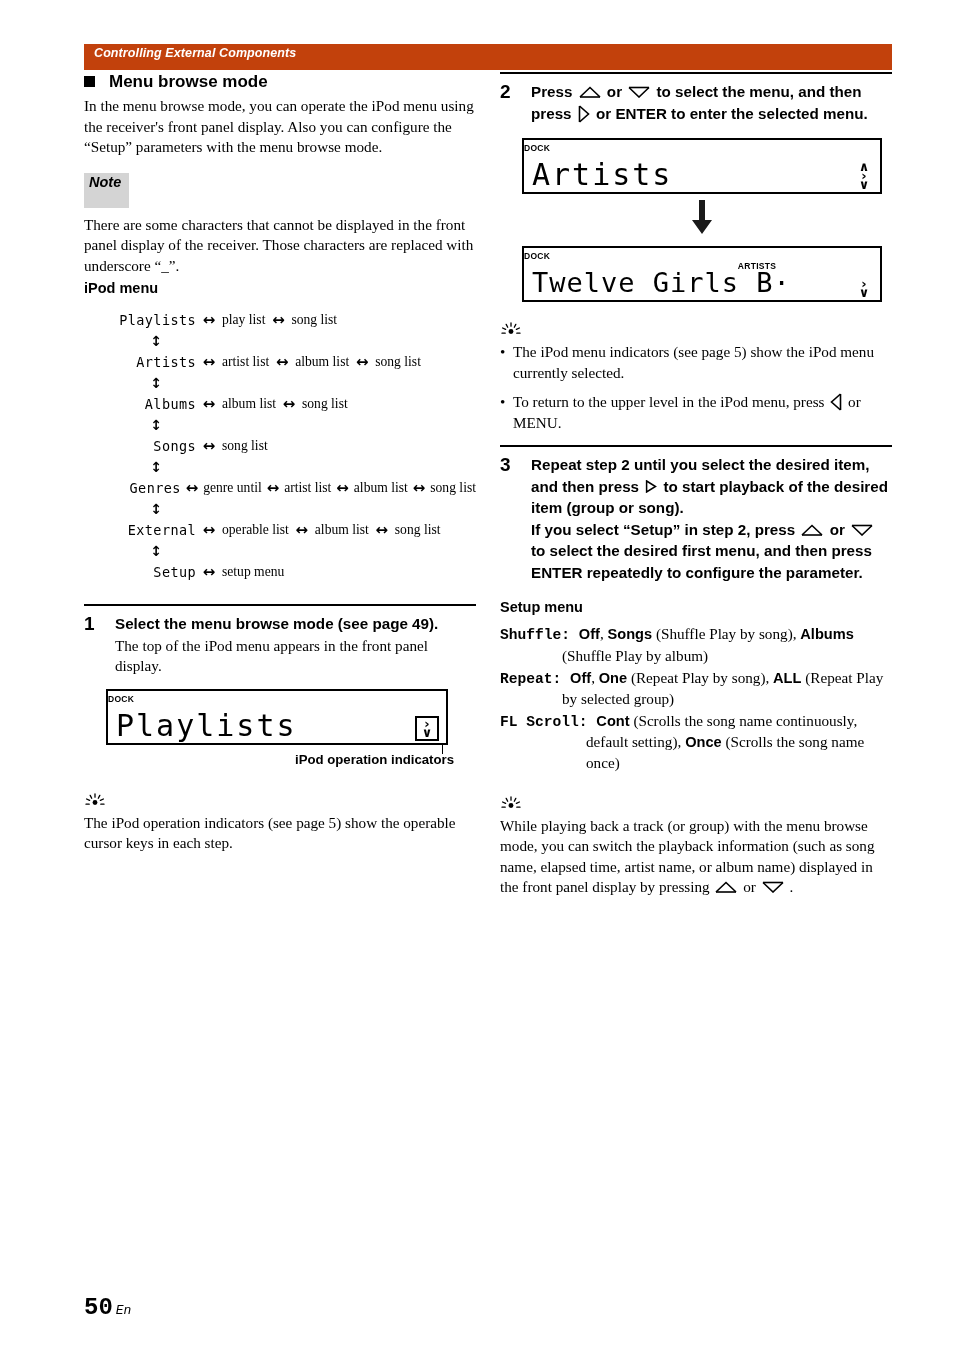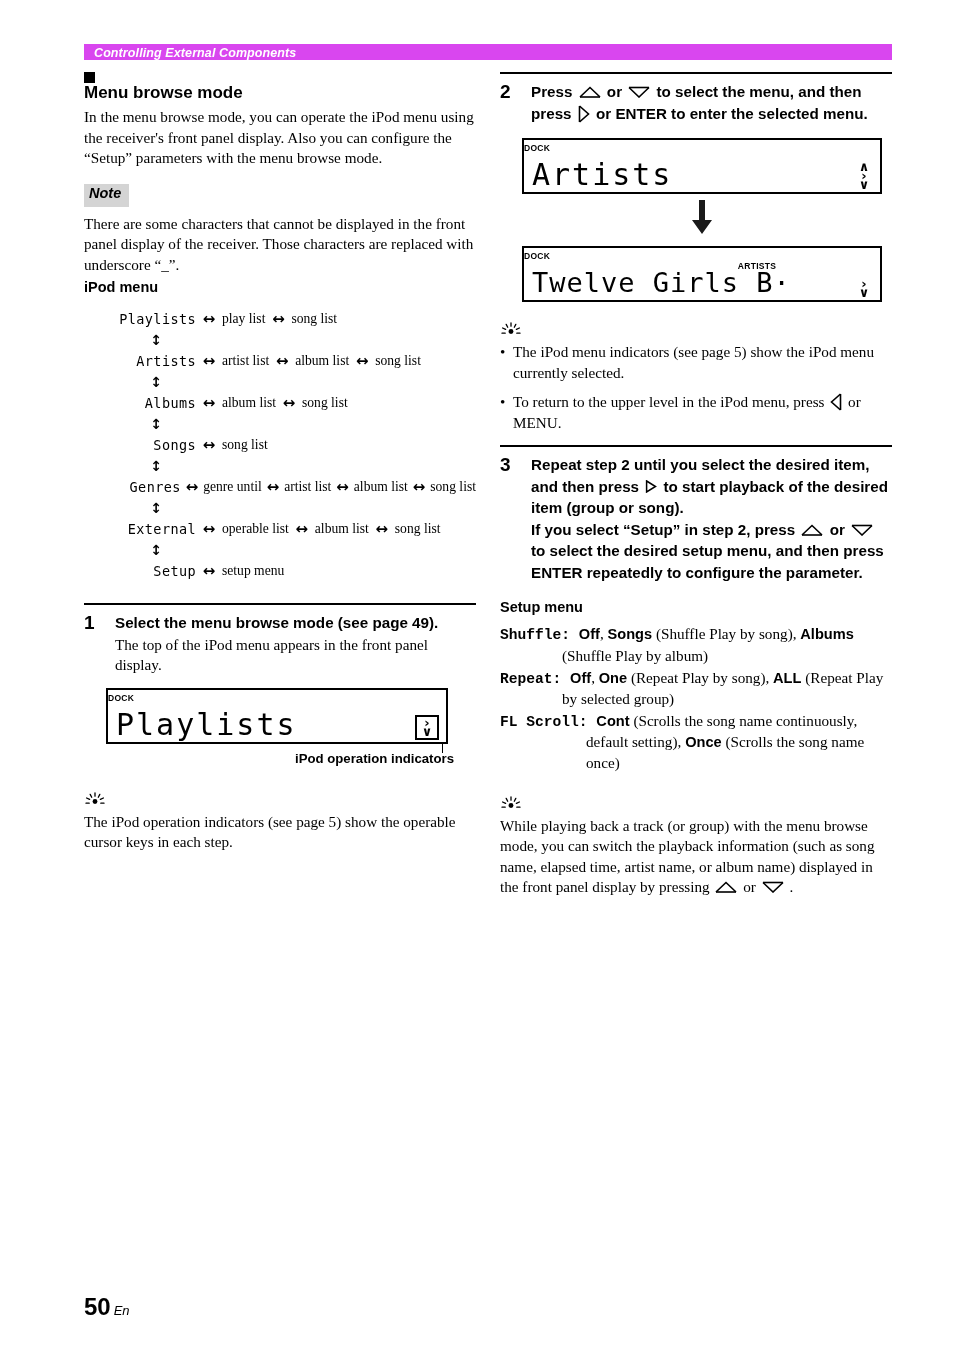--- a/index.html
+++ b/index.html
@@ -15,22 +15,22 @@
     color: #000000;
     overflow: hidden;
   }
 
   
   .header-bar {
     position: absolute;
     left: 84px;
     top: 44px;
     width: 808px;
-    height: 16px;
-    background: #d946ef;
+    height: 26px;
+    background: #c2410c;
   }
   .header-bar .header-text {
     position: absolute;
     left: 10px;
     top: 2px;
     color: #ffffff;
     font-family: "Liberation Sans", sans-serif;
     font-weight: bold;
     font-style: italic;
     font-size: 12.5px;
@@ -47,21 +47,20 @@
   .col-right { left: 500px; }
 
   
   .sec-head {
     font-family: "Liberation Sans", sans-serif;
     font-weight: bold;
     font-size: 17px;
     margin: 0 0 4px 0;
     display: flex;
     align-items: baseline;
-    flex-direction: column;
   }
   .sec-head .sq {
     display: inline-block;
     width: 11px;
     height: 11px;
     background: #000;
     margin-right: 14px;
   }
   .body-p {
     font-size: 15.2px;
@@ -77,21 +76,21 @@
   }
 
   
   .note-label {
     display: inline-block;
     background: #d4d4d4;
     font-family: "Liberation Sans", sans-serif;
     font-style: italic;
     font-weight: bold;
     font-size: 14.5px;
-    padding: 1px 8px 6px 5px;
+    padding: 1px 8px 18px 5px;
   }
 
   
   .tree { margin-top: 14px; position: relative; }
   .tree-row {
     display: flex;
     align-items: center;
     height: 20px;
     white-space: nowrap;
   }
@@ -290,21 +289,21 @@
     font-family: "Liberation Sans", sans-serif;
     font-weight: bold;
     font-size: 14.6px;
   }
 
   
   .footer {
     position: absolute;
     left: 84px;
     bottom: 27px;
-    font-family: Liberation Sans, sans-serif;
+    font-family: Liberation Mono, monospace;
   }
   .footer .pno {
     font-weight: bold;
     font-size: 24px;
   }
   .footer .en {
     font-style: italic;
     font-size: 13px;
     margin-left: 3px;
   }
@@ -554,21 +553,21 @@
           <span>If you select “Setup” in step 2, press</span>
           <svg class="tri" width="22" height="12" viewBox="0 0 22 12">
             <path d="M1 11 L11 1.5 L21 11" fill="none" stroke="#000" stroke-width="1.6"></path>
             <line x1="1" y1="11" x2="21" y2="11" stroke="#000" stroke-width="1.6"></line>
           </svg>
           <span>or</span>
           <svg class="tri" width="22" height="12" viewBox="0 0 22 12">
             <path d="M1 1.5 L11 11 L21 1.5" fill="none" stroke="#000" stroke-width="1.6"></path>
             <line x1="1" y1="1.5" x2="21" y2="1.5" stroke="#000" stroke-width="1.6"></line>
           </svg>
-          <span>to select the desired setup menu, and then press ENTER repeatedly to configure the parameter.</span>
+          <span>to select the desired first menu, and then press ENTER repeatedly to configure the parameter.</span>
         </div>
       </div>
     </div>
   </div>
 
   <div class="sub-head" style="margin-top:16px;">Setup menu</div>
   <div class="setup-list" id="setup-list">
       <div class="setup-item"><b class="sans lead">Shuffle: </b><b class="sans">Off</b><span>, </span><b class="sans">Songs</b><span> (Shuffle Play by song), </span><b class="sans">Albums</b><span> (Shuffle Play by album)</span></div>
       <div class="setup-item"><b class="sans lead">Repeat: </b><b class="sans">Off</b><span>, </span><b class="sans">One</b><span> (Repeat Play by song), </span><b class="sans">ALL</b><span> (Repeat Play by selected group)</span></div>
       <div class="setup-item fl"><b class="sans lead">FL Scroll: </b><b class="sans">Cont</b><span> (Scrolls the song name continuously, default setting), </span><b class="sans">Once</b><span> (Scrolls the song name once)</span></div>

